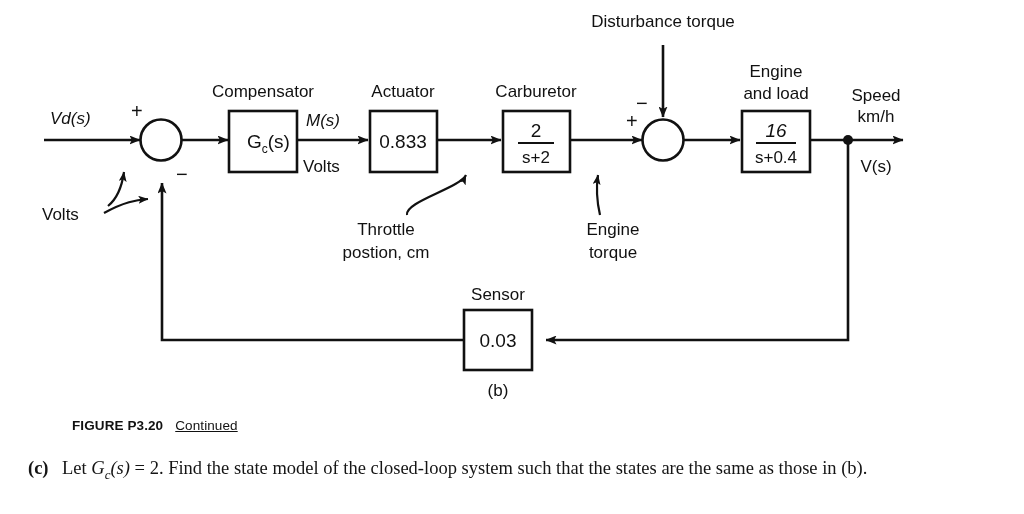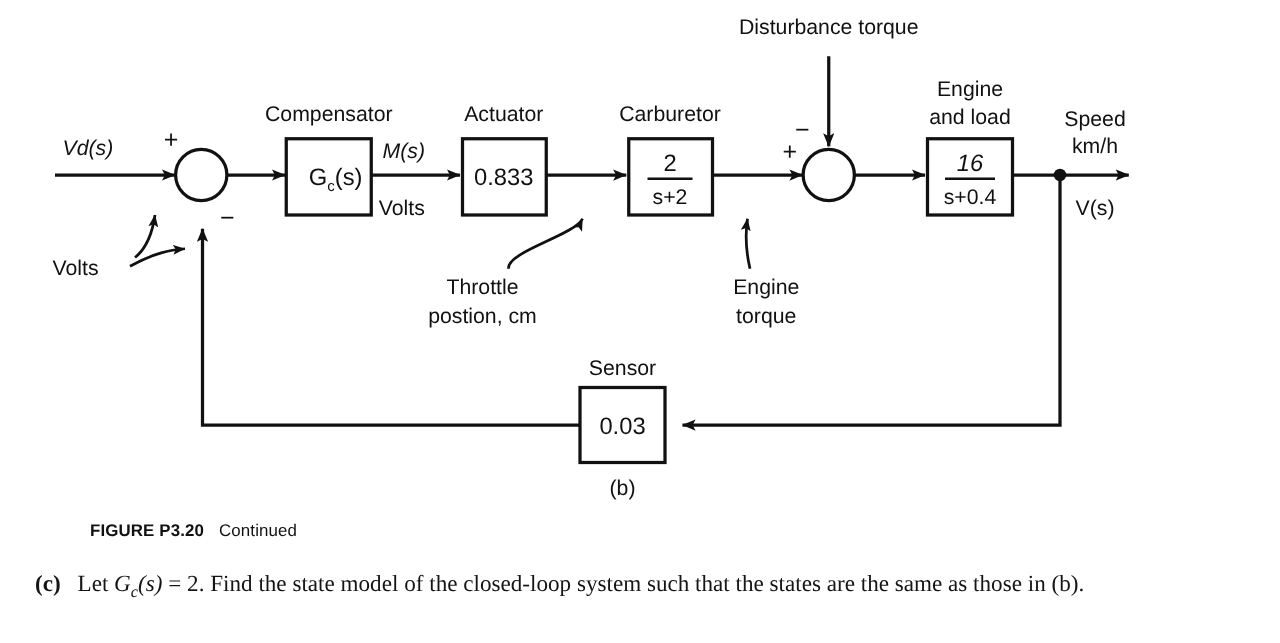--- a/index.html
+++ b/index.html
@@ -95,20 +95,21 @@
     color: #111111;
     letter-spacing: 0.1px;
   }
   .fig-caption .fig-id {
     font-weight: bold;
     padding-left: 28px;
   }
   .fig-caption .fig-cont {
     font-weight: normal;
     margin-left: 12px;
+    text-decoration: underline;
   }
   .problem {
     position: absolute;
     left: 28px;
     top: 456px;
     width: 975px;
     font-family: "Liberation Serif", serif;
     font-size: 18.5px;
     line-height: 1.33;
     color: #151515;

